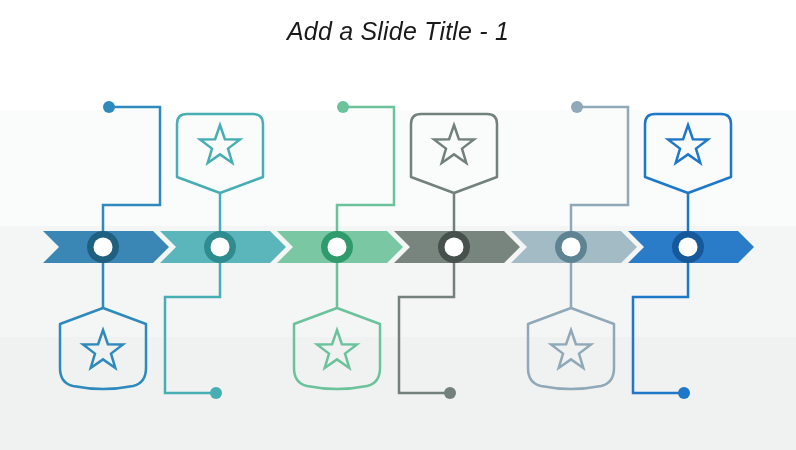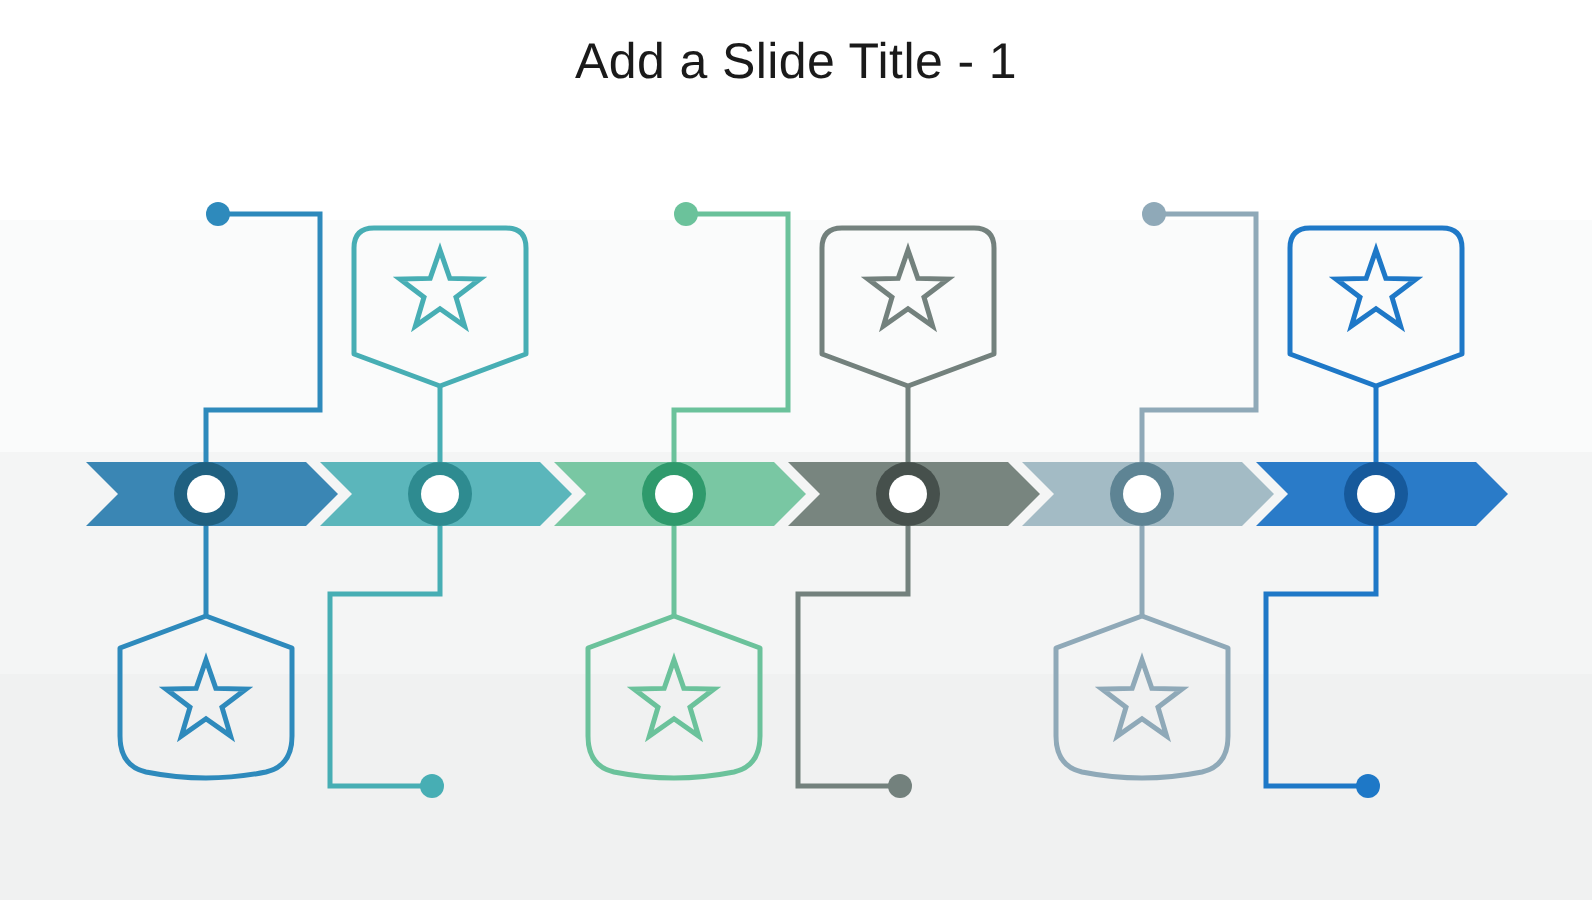--- a/index.html
+++ b/index.html
@@ -5,20 +5,21 @@
   html,body{margin:0;padding:0;background:#ffffff;}
   .slide{
     position:relative;width:796px;height:450px;overflow:hidden;
     font-family:"Liberation Sans",sans-serif;background:#ffffff;
   }
   .band{position:absolute;left:0;width:100%;}
   .slide-title{
     position:absolute;top:17px;left:0;width:100%;
     text-align:center;font-size:25px;line-height:28px;color:#1a1a1a;
     letter-spacing:0.2px;
+    font-style:italic;
   }
   svg.diagram{position:absolute;left:0;top:0;}
 </style>
 </head>
 <body>
 
 <div class="slide">
   <div id="bands">
       <div class="band" style="top: 0px; height: 110px; background: rgb(255, 255, 255);"></div>
       <div class="band" style="top: 110px; height: 116px; background: rgb(250, 251, 251);"></div>

